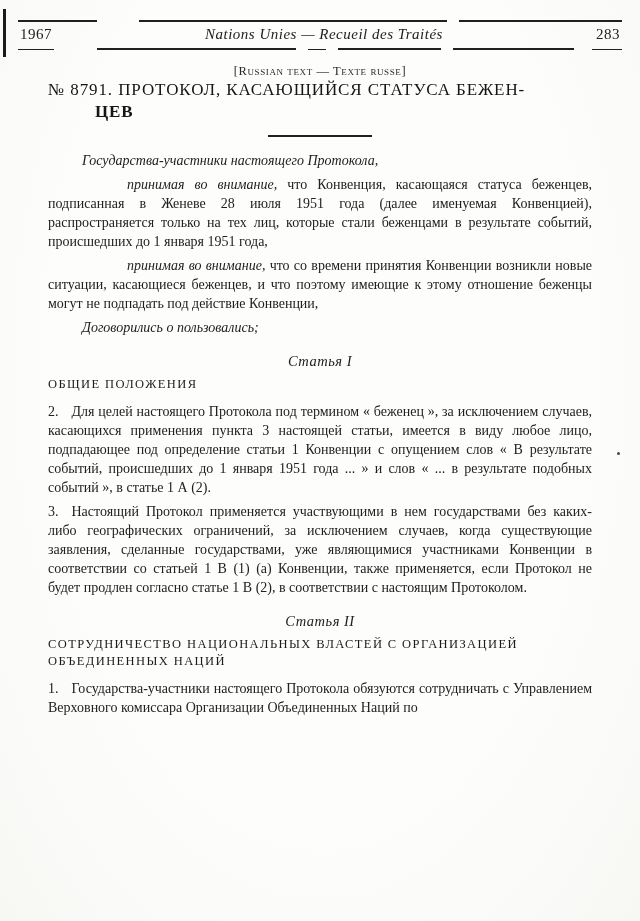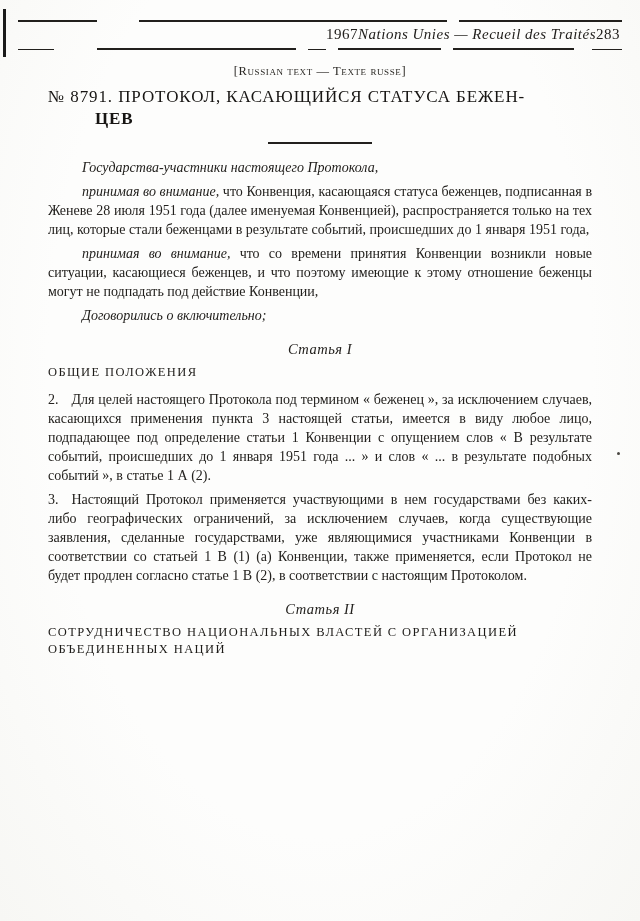--- a/index.html
+++ b/index.html
@@ -38,42 +38,42 @@
     top: 20px; left: 18px; right: 18px;
   }
   .rule-row { position: relative; height: 3px; }
   .rule-row .seg {
     position: absolute; top: 0;
     height: 2px; background: #22201d;
   }
   .rule-row .seg.thin { height: 1px; top: 1px; }
   .head-row {
     display: flex;
-    justify-content: flex-end;
+    justify-content: space-between;
     align-items: baseline;
     padding: 3px 2px 5px 2px;
     font-size: 15px;
     letter-spacing: 0.5px;
   }
   .head-row .year, .head-row .pageno { font-weight: normal; }
   .head-row .journal { font-style: italic; }
   
   .content {
     position: absolute;
     top: 64px; left: 48px; right: 48px;
   }
   .lang-note {
     text-align: center;
     font-variant: small-caps;
     font-size: 12.5px;
     letter-spacing: 0.6px;
     color: #2a2824;
   }
   .doc-title {
-    margin: 7px 0 6px 0;
+    margin: 0 0 6px 0;
     font-size: 17px;
     font-weight: normal;
     letter-spacing: 0.9px;
     line-height: 22px;
     color: #171513;
   }
   .doc-title .t-line2 { padding-left: 47px; font-weight: bold; }
   .title-rule {
     width: 104px;
     height: 0;
@@ -81,21 +81,21 @@
     margin: 12px auto 14px auto;
   }
   .para {
     margin: 0 0 5px 0;
     font-size: 14px;
     line-height: 19px;
     text-align: justify;
   }
   .para.indent { text-indent: 34px; }
   .para.italic { font-style: italic; }
-  .para em { font-style: italic; }
+  .para em { font-style: italic; margin-left: 45px; }
   .para .num { margin-right: 13px; }
   .art-block { margin-top: 12px; }
   .art-head {
     margin: 16px 0 6px 0;
     text-align: center;
     font-size: 14.5px;
     font-weight: normal;
     font-style: italic;
     letter-spacing: 0.5px;
   }
@@ -146,32 +146,33 @@
 
     <div class="title-rule"></div>
 
     <p class="para indent italic">Государства-участники настоящего Протокола,</p>
 
     <p class="para indent"><em>принимая во внимание,</em> <span>что Конвенция, касающаяся статуса беженцев, подписанная в Женеве 28 июля 1951 года (далее именуемая Конвенцией), распространяется только на тех лиц, которые стали беженцами в результате событий, происшедших до 1 января 1951 года,</span></p>
 
     <p class="para indent"><em>принимая во внимание,</em> <span>что со времени принятия Конвенции возникли новые ситуации, касающиеся беженцев, и что поэтому имеющие к этому отношение беженцы могут не подпадать под действие Конвенции,</span></p>
 
 
-    <p class="para indent italic">Договорились о включительно;</p>
+    <p class="para indent italic">Договорились о пользовались;</p>
 
     <section class="art-block">
       <h2 class="art-head">Статья I</h2>
       <h3 class="art-sub"><span>ОБЩИЕ ПОЛОЖЕНИЯ</span></h3>
 
 
       <p class="para numbered"><span class="num">2.</span><span class="ptext">Для целей настоящего Протокола под термином « беженец », за исключением случаев, касающихся применения пункта 3 настоящей статьи, имеется в виду любое лицо, подпадающее под определение статьи 1 Конвенции с опущением слов « В результате событий, происшедших до 1 января 1951 года ... » и слов « ... в результате подобных событий », в статье 1 А (2).</span></p>
 
       <p class="para numbered"><span class="num">3.</span><span class="ptext">Настоящий Протокол применяется участвующими в нем государствами без каких-либо географических ограничений, за исключением случаев, когда существующие заявления, сделанные государствами, уже являющимися участниками Конвенции в соответствии со статьей 1 В (1) (а) Конвенции, также применяется, если Протокол не будет продлен согласно статье 1 В (2), в соответствии с настоящим Протоколом.</span></p>
     </section>
 
     <section class="art-block">
       <h2 class="art-head">Статья II</h2>
       <h3 class="art-sub"><span>СОТРУДНИЧЕСТВО НАЦИОНАЛЬНЫХ ВЛАСТЕЙ С ОРГАНИЗАЦИЕЙ</span><br><span>ОБЪЕДИНЕННЫХ НАЦИЙ</span></h3>
 
+      <p class="para numbered"><span class="num">1.</span><span class="ptext">Государства-участники настоящего Протокола обязуются сотрудничать с Управлением Верховного комиссара Организации Объединенных Наций по</span></p>
     </section>
 
   </main>
 </div>
 
 </body></html>

